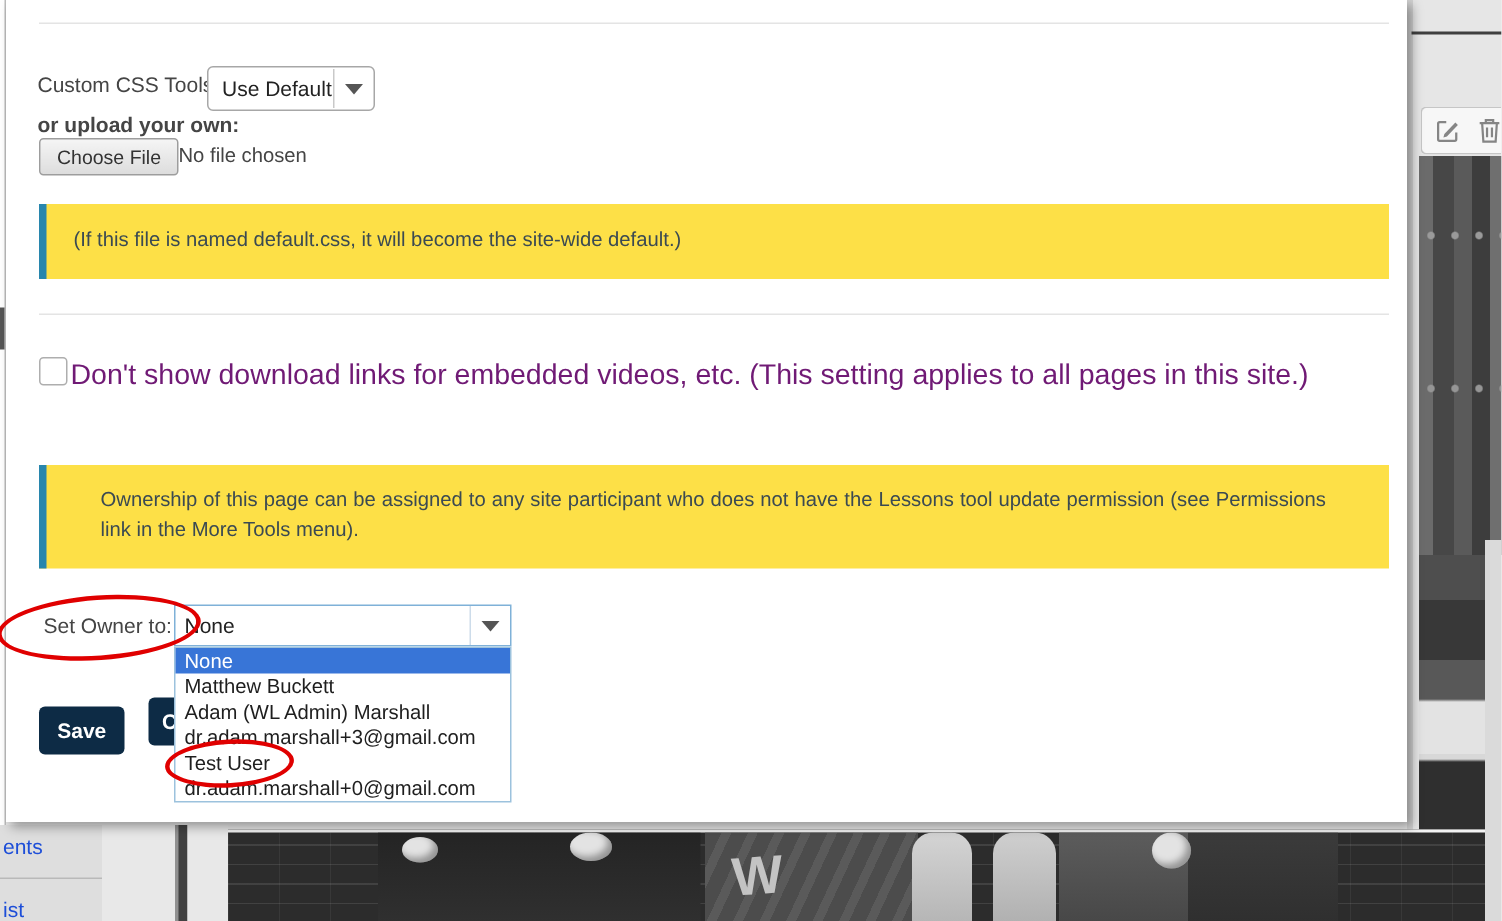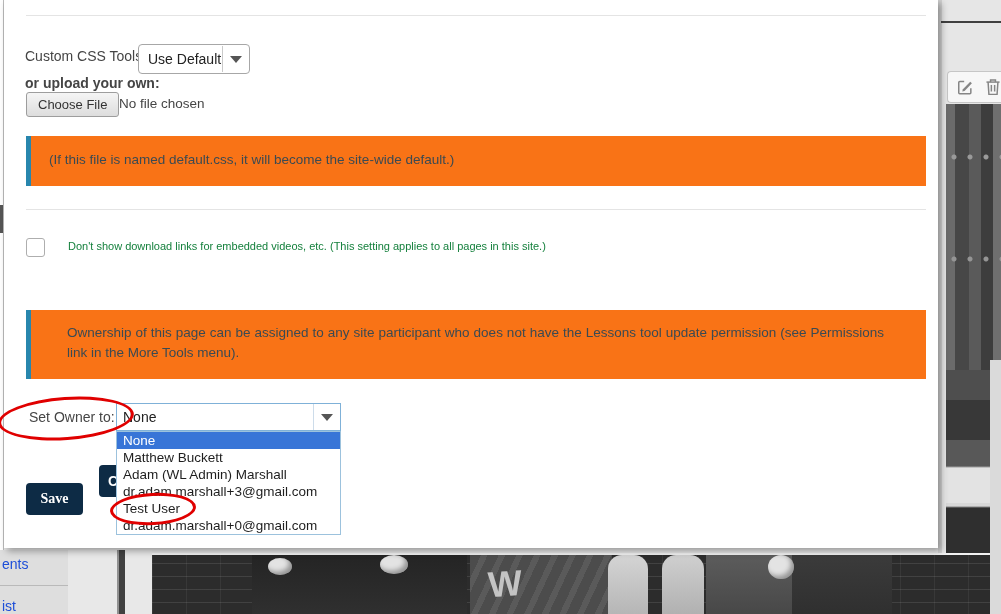--- a/index.html
+++ b/index.html
@@ -65,39 +65,39 @@
     background:#fff;display:flex;align-items:center;cursor:default;}
   #css-select .val{flex:1;padding-left:9px;font-size:14px;color:#222;}
   .sep{width:1px;height:26px;background:#c9c9c9;}
   .arrow-box{width:26px;display:flex;align-items:center;justify-content:center;}
   .tri{width:0;height:0;border-left:6px solid transparent;border-right:6px solid transparent;border-top:7px solid #555;}
 
   #choose-file-btn{left:22px;top:92px;height:23px;padding:0 11px;font-size:13px;color:#333;
     background:linear-gradient(180deg,#f5f5f5,#dddddd);border:1px solid #9d9d9d;border-radius:3px;
     display:flex;align-items:center;cursor:default;}
 
-  .infobox{left:22px;width:900px;background:#f97316;border-left:5px solid #2886ad;box-sizing:border-box;
+  .infobox{left:22px;width:900px;background:#fde047;border-left:5px solid #2886ad;box-sizing:border-box;
     color:#3b4a52;font-size:13.5px;text-align:justify;}
   #info-css{top:136px;height:50px;padding:16px 40px 0 18px;}
   #info-owner{top:310px;height:69px;padding:13px 42px 0 36px;line-height:20px;}
 
   #dl-checkbox{left:22px;top:238px;width:17px;height:17px;background:#fff;border:1px solid #aeaeae;border-radius:3px;}
 
   #owner-select{left:112px;top:403px;width:225px;height:28px;border:1px solid #7fb1d8;background:#fff;
     display:flex;align-items:center;box-sizing:border-box;}
   #owner-select .val{flex:1;padding-left:6px;font-size:14px;color:#222;}
   #owner-select .sep{background:#cddcea;}
 
   #owner-list{left:112px;top:431px;width:225px;background:#fff;border:1px solid #9cc2dd;box-sizing:border-box;z-index:30;}
   #owner-list .opt{height:17px;line-height:17px;font-size:13.5px;color:#1e1e1e;padding-left:6px;white-space:nowrap;overflow:hidden;}
   #owner-list .opt.selected{background:#3875d7;color:#fff;}
 
   .btn{height:32px;background:#0d2b45;border:none;border-radius:4px;color:#fff;
     font-weight:bold;font-size:14px;font-family:"Liberation Sans",sans-serif;cursor:default;}
-  #save-btn{left:22px;top:483px;width:57px;font-family:Liberation Serif, serif;}
+  #save-btn{left:22px;top:471px;width:57px;}
   #cancel-btn{left:95px;top:465px;width:62px;text-align:left;padding-left:9px;z-index:20;}
 
   .red-ellipse{border:3px solid #e00000;border-radius:50%;z-index:40;pointer-events:none;}
   #circle-owner{left:-6px;top:397px;width:130px;height:37px;transform:rotate(-4deg);}
   #circle-testuser{left:106px;top:493px;width:80px;height:26px;transform:rotate(-3deg);}
 </style>
 </head>
 <body>
 
 <div id="screen">
@@ -168,21 +168,21 @@
     <div class="abs lbl" style="left:21px;top:75px;font-weight:bold;">or upload your own:</div>
 
     <div class="abs" id="choose-file-btn">Choose File</div>
     <div class="abs lbl" style="left:115px;top:96px;font-size:13.5px;">No file chosen</div>
 
     <div class="abs infobox" id="info-css">(If this file is named default.css, it will become the site-wide default.)</div>
 
     <div class="hairline" style="top:209px;"></div>
 
     <div class="abs" id="dl-checkbox"></div>
-    <div class="abs lbl" style="left:64px;top:240px;font-size:11px;color:#15803d;">Don't show download links for embedded videos, etc. (This setting applies to all pages in this site.)</div>
+    <div class="abs lbl" style="left:43px;top:240px;font-size:19px;color:#701a75;">Don't show download links for embedded videos, etc. (This setting applies to all pages in this site.)</div>
 
     <div class="abs infobox" id="info-owner">Ownership of this page can be assigned to any site participant who does not have the Lessons tool update permission (see Permissions link in the More Tools menu).</div>
 
     <div class="abs lbl" style="left:25px;top:409px;">Set Owner to:</div>
 
     <div class="abs" id="owner-select">
       <span class="val">None</span>
       <span class="sep"></span>
       <span class="arrow-box">
           <span class="tri"></span>

